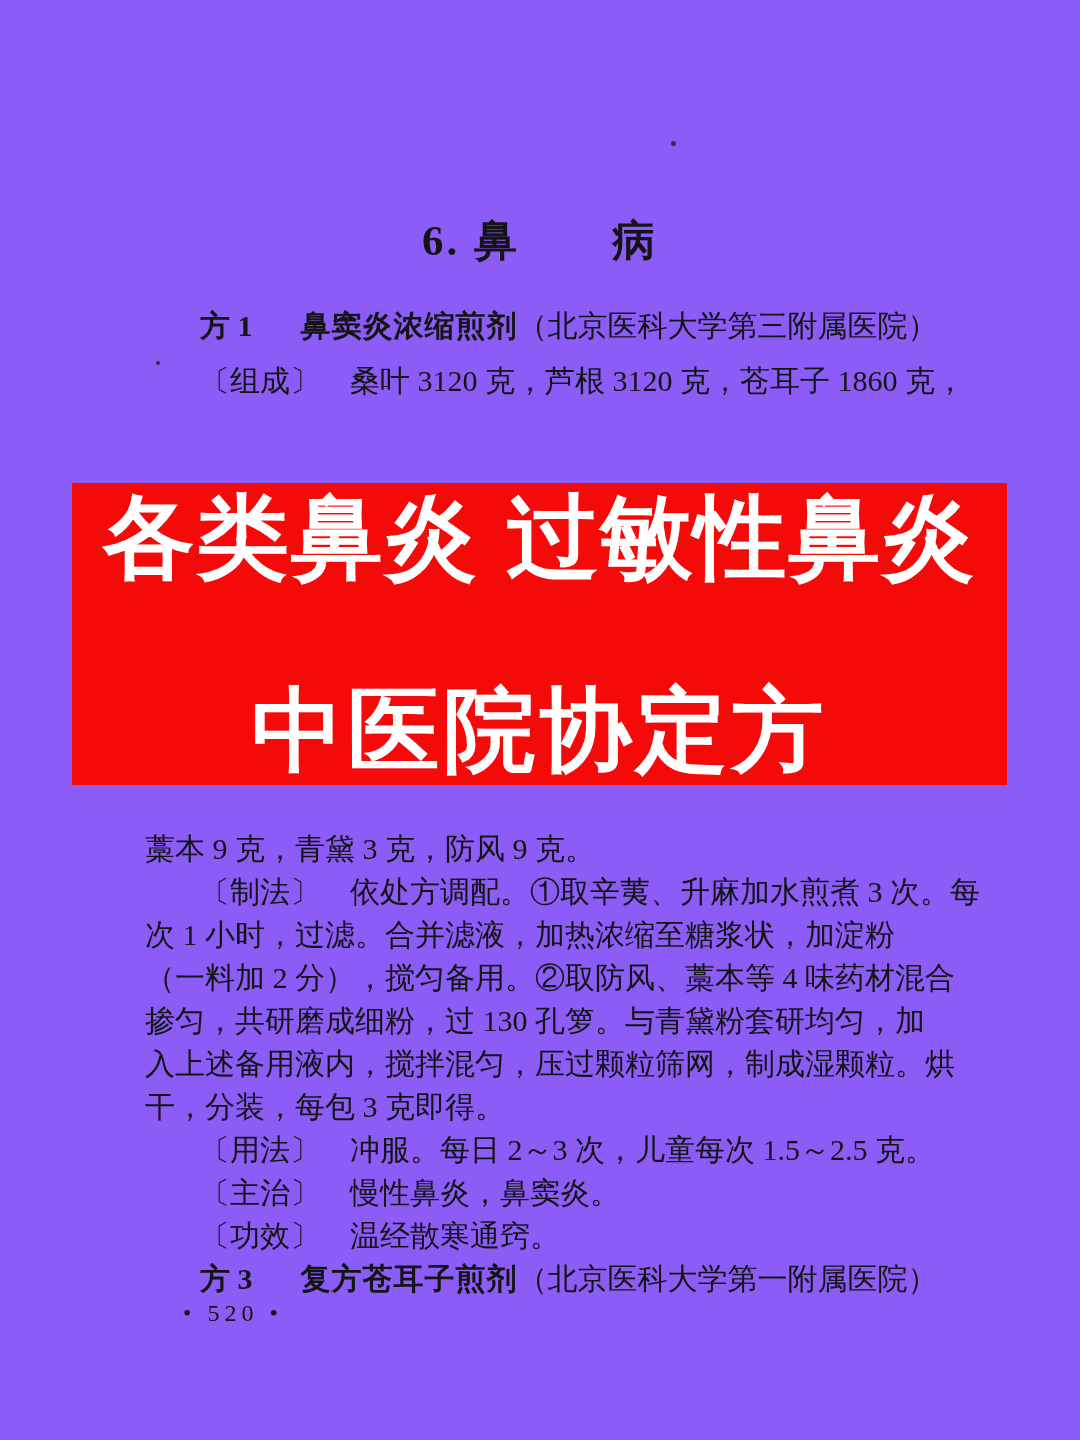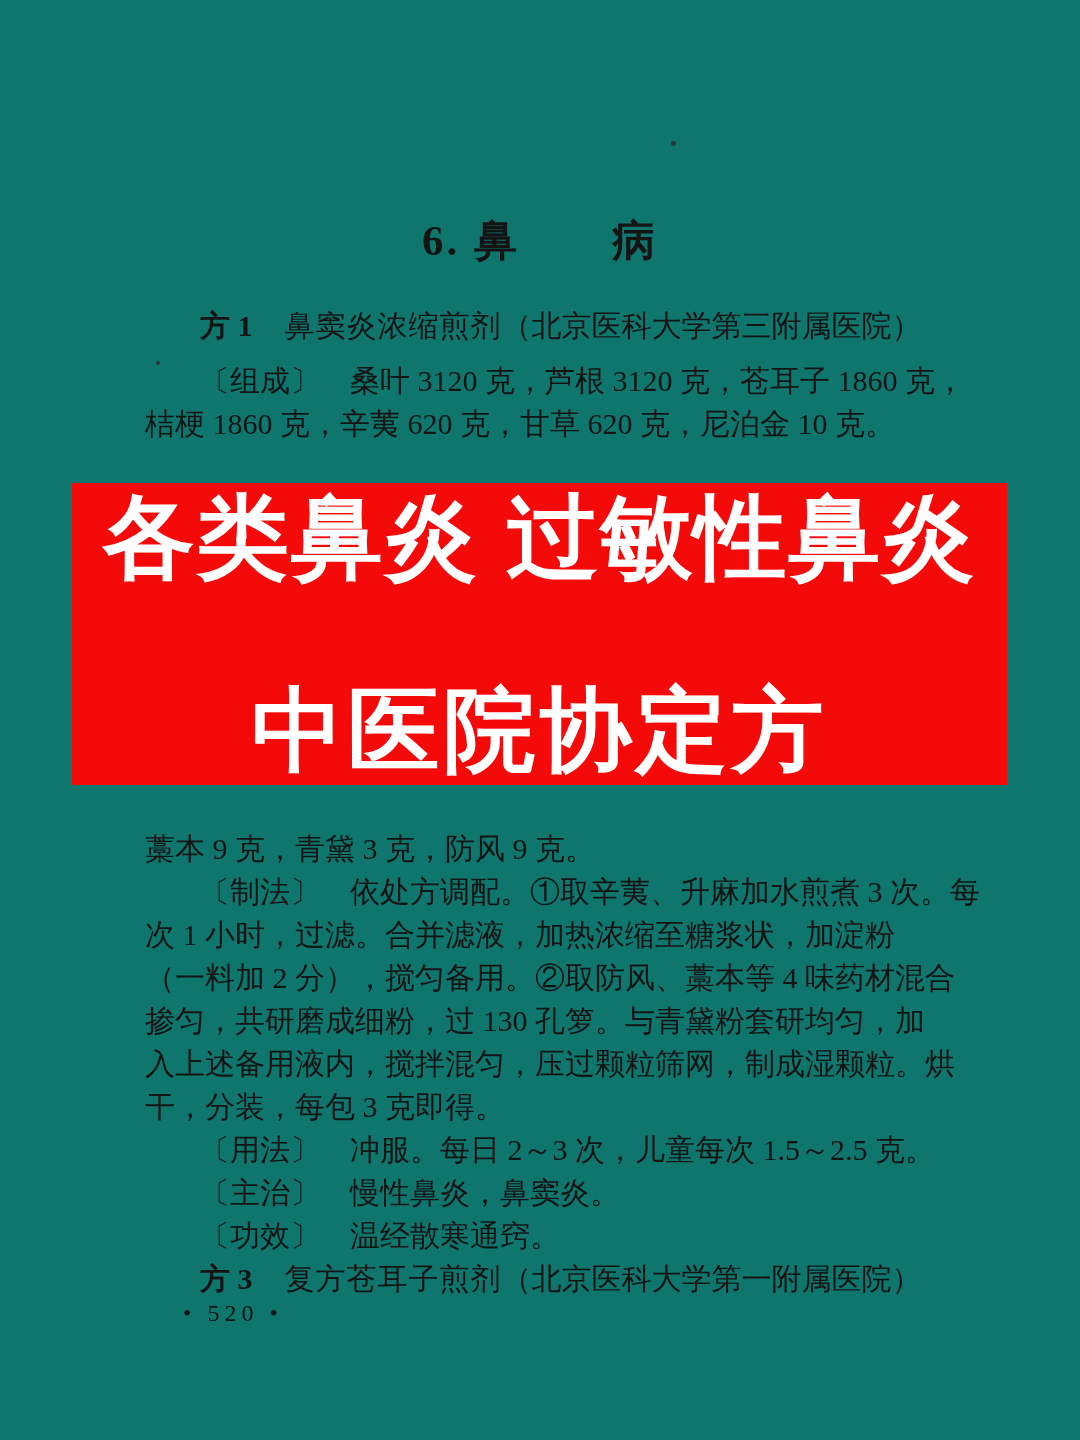--- a/index.html
+++ b/index.html
@@ -1,21 +1,21 @@
 <!DOCTYPE html>
 <html><head>
 <meta charset="utf-8">
 <style>
   * { margin: 0; padding: 0; box-sizing: border-box; }
   html, body { background: #ffffff; }
   .page {
     position: relative;
     width: 1080px;
     height: 1440px;
-    background: #0f766e;
+    background: #8b5cf6;
     font-family: "Liberation Serif", serif;
     color: #141414;
     overflow: hidden;
   }
   .chapter-title {
     position: absolute;
     top: 212px;
     left: 0;
     width: 100%;
     text-align: center;
@@ -30,22 +30,22 @@
     width: 820px;
     font-size: 30px;
     line-height: 43px;
   }
   .block1 { top: 304px; }
   .block2 { top: 827px; }
   .line { height: 43px; white-space: nowrap; }
   .indent { padding-left: 55px; }
   .rx-heading { font-weight: bold; }
   .rx-heading.gap-after { margin-bottom: 12px; }
-  .rx-num { font-weight: bold; margin-right: 32px; }
-  .rx-title { font-weight: normal; letter-spacing: 1px; }
+  .rx-num { font-weight: bold; margin-right: 48px; }
+  .rx-title { font-weight: bold; letter-spacing: 1px; }
   .rx-source { font-weight: normal; }
   .banner {
     position: absolute;
     left: 72px;
     top: 483px;
     width: 935px;
     height: 302px;
     background: #f50a0a;
     color: #ffffff;
     display: flex;
@@ -92,21 +92,20 @@
   <div class="chapter-title">6. 鼻　　病</div>
 
   <div class="speck speck1"></div>
   <div class="speck speck2"></div>
 
   <div class="block block1">
     <div class="line indent rx-heading gap-after">
       <span class="rx-num">方 1</span><span class="rx-title">鼻窦炎浓缩煎剂</span><span class="rx-source">（北京医科大学第三附属医院）</span>
     </div>
     <div class="line indent">〔组成〕　桑叶 3120 克，芦根 3120 克，苍耳子 1860 克，</div>
-    <div class="line">桔梗 1860 克，辛荑 620 克，甘草 620 克，尼泊金 10 克。</div>
   </div>
 
   <div class="banner" style="background: rgb(245, 10, 10); color: rgb(255, 255, 255);">
     <div class="banner-line1">各类鼻炎 过敏性鼻炎</div>
     <div class="banner-line2">中医院协定方</div>
   </div>
 
   <div class="block block2">
     <div class="line">藁本 9 克，青黛 3 克，防风 9 克。</div>
     <div class="line indent">〔制法〕　依处方调配。①取辛荑、升麻加水煎煮 3 次。每</div>

